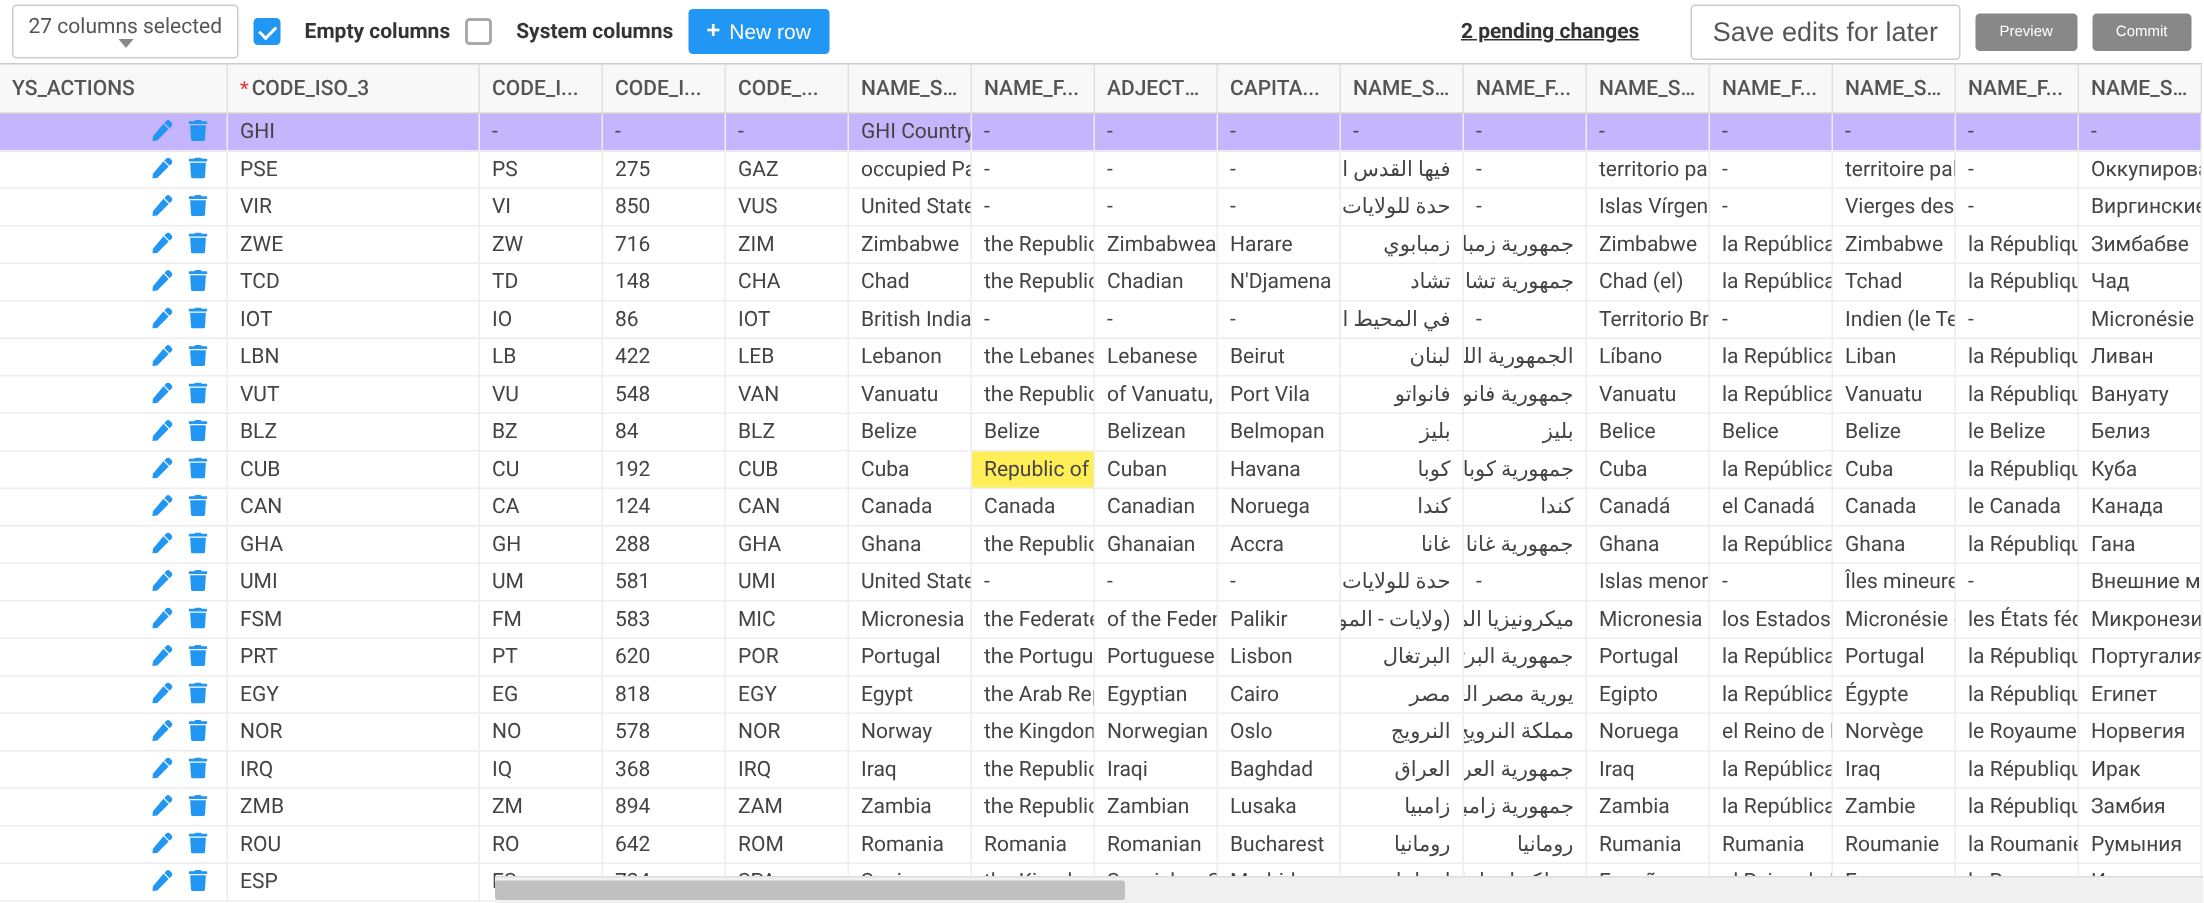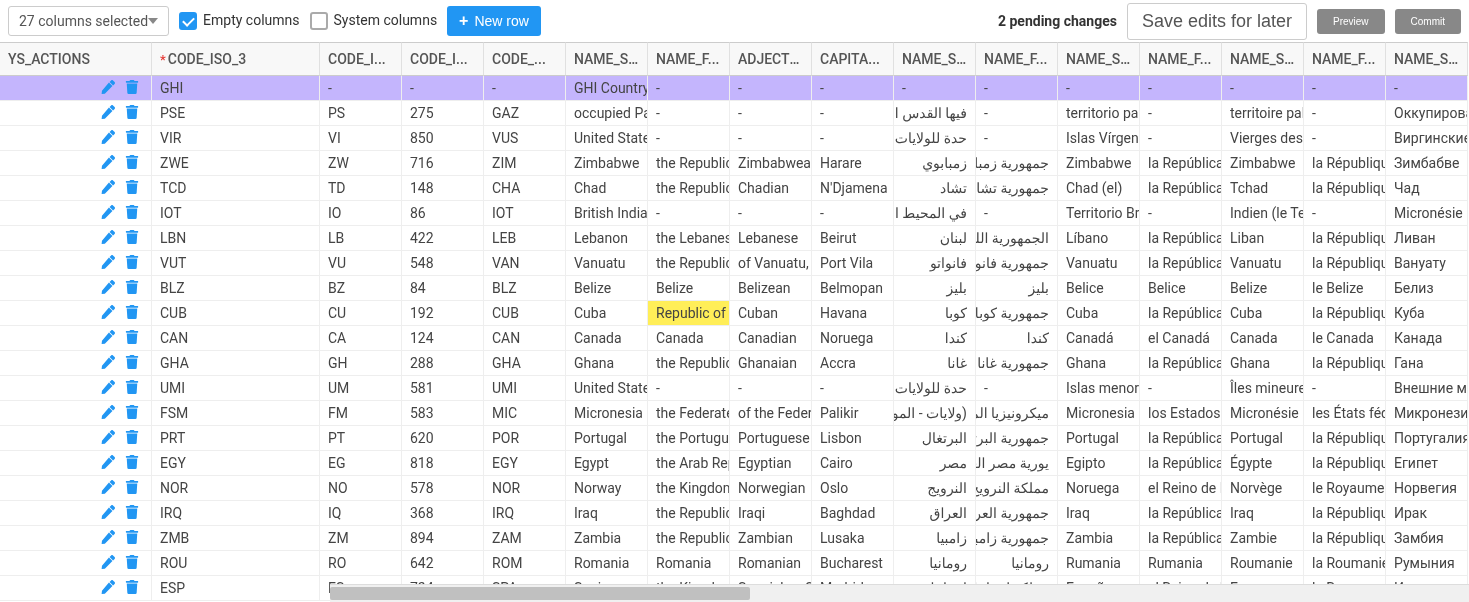--- a/index.html
+++ b/index.html
@@ -18,28 +18,29 @@
     height: 42px;
   }
   .col-select {
     border: 1px solid #ccc;
     border-radius: 3px;
     padding: 6px 10px;
     display: flex;
     align-items: center;
     cursor: pointer;
     color: #555;
+    flex-direction: column;
   }
   .chevron {
     width: 0; height: 0;
     border-left: 5px solid transparent;
     border-right: 5px solid transparent;
     border-top: 6px solid #888;
   }
-  .checkbox-group { display: flex; align-items: flex-start; gap: 6px; color: #333; }
+  .checkbox-group { display: flex; align-items: center; gap: 16px; color: #333; font-weight: bold; }
   .checkbox {
     width: 18px; height: 18px;
     border: 2px solid #aaa;
     border-radius: 3px;
     display: flex; align-items: center; justify-content: center;
     cursor: pointer;
   }
   .checkbox.checked {
     background: #2196F3;
     border-color: #2196F3;
@@ -61,21 +62,21 @@
     display: flex; align-items: center; gap: 6px;
     cursor: pointer;
     font-size: 14px;
   }
   .plus {
     font-size: 16px;
     line-height: 1;
     font-weight: bold;
   }
   .spacer { flex: 1; }
-  .pending { font-weight: bold; margin-right: 0; }
+  .pending { font-weight: bold; margin-right: 24px; text-decoration: underline; }
   .btn-plain {
     border: 1px solid #ccc;
     background: #fff;
     border-radius: 3px;
     padding: 7px 14px;
     cursor: pointer;
     color: #555;
     font-size: 18px;
   }
   .btn-gray {

